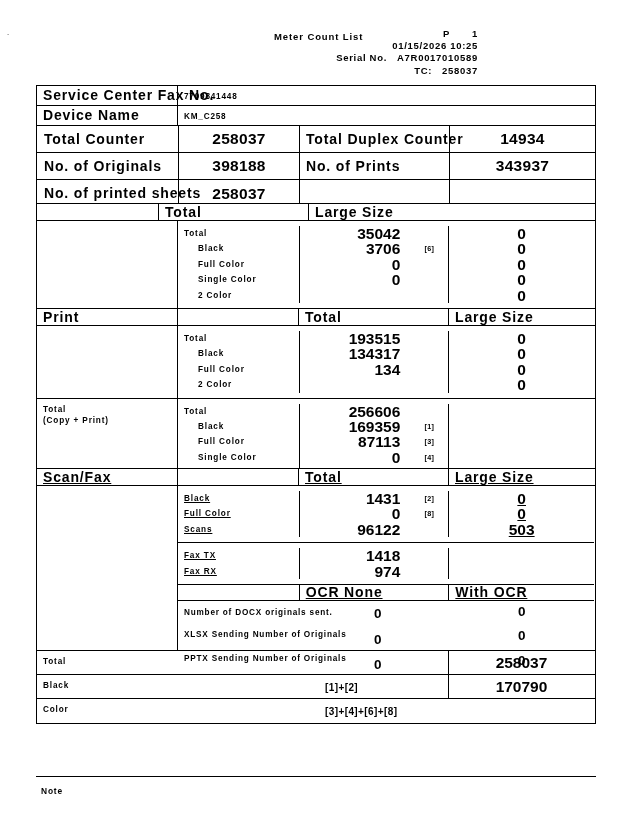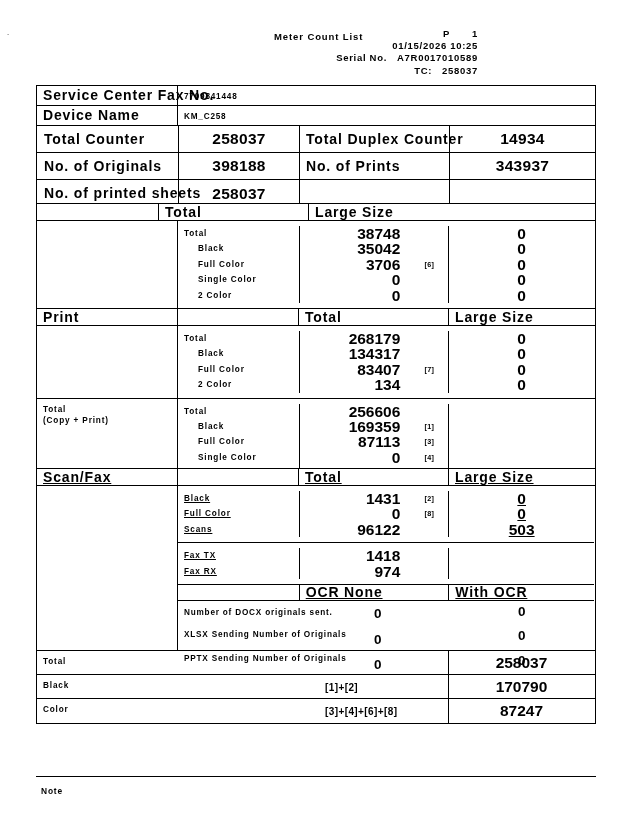--- a/index.html
+++ b/index.html
@@ -437,24 +437,20 @@
         <div class="sub-row pad-blk">
           <div class="sub-c-item">
             <div class="lbl-sub indent-0">Total</div>
             <div class="lbl-sub indent-1">Black</div>
             <div class="lbl-sub indent-1">Full Color</div>
             <div class="lbl-sub indent-1">Single Color</div>
             <div class="lbl-sub indent-1">2 Color</div>
           </div>
           <div class="sub-c-total">
             <div class="totwrap">
-                <span class="totval">38748</span>
-                <span class="fnote"></span>
-              </div>
-            <div class="totwrap">
                 <span class="totval">35042</span>
                 <span class="fnote"></span>
               </div>
             <div class="totwrap">
                 <span class="totval">3706</span>
                 <span class="fnote">[6]</span>
               </div>
             <div class="totwrap">
                 <span class="totval">0</span>
                 <span class="fnote"></span>
@@ -494,30 +490,26 @@
       <div class="stack-right">
         <div class="sub-row pad-blk">
           <div class="sub-c-item">
             <div class="lbl-sub indent-0">Total</div>
             <div class="lbl-sub indent-1">Black</div>
             <div class="lbl-sub indent-1">Full Color</div>
             <div class="lbl-sub indent-1">2 Color</div>
           </div>
           <div class="sub-c-total">
             <div class="totwrap">
-                <span class="totval">268179</span>
+                <span class="totval">193515</span>
                 <span class="fnote"></span>
               </div>
             <div class="totwrap">
                 <span class="totval">134317</span>
                 <span class="fnote"></span>
-              </div>
-            <div class="totwrap">
-                <span class="totval">83407</span>
-                <span class="fnote">[7]</span>
               </div>
             <div class="totwrap">
                 <span class="totval">134</span>
                 <span class="fnote"></span>
               </div>
           </div>
           <div class="sub-c-large">
             <div class="largeval">0</div>
             <div class="largeval">0</div>
             <div class="largeval">0</div>
@@ -677,20 +669,19 @@
         <span class="t">Black</span>
         <span class="f">[1]+[2]</span>
       </div>
       <div class="fin-val">170790</div>
     </div>
     <div class="row fr">
       <div class="fin-lbl">
         <span class="t">Color</span>
         <span class="f">[3]+[4]+[6]+[8]</span>
       </div>
-      <div class="fin-val">87247</div>
     </div>
   </div>
 
   <div class="note-rule"></div>
   <div class="note-lbl">Note</div>
 
 </div>
 
 </body></html>

